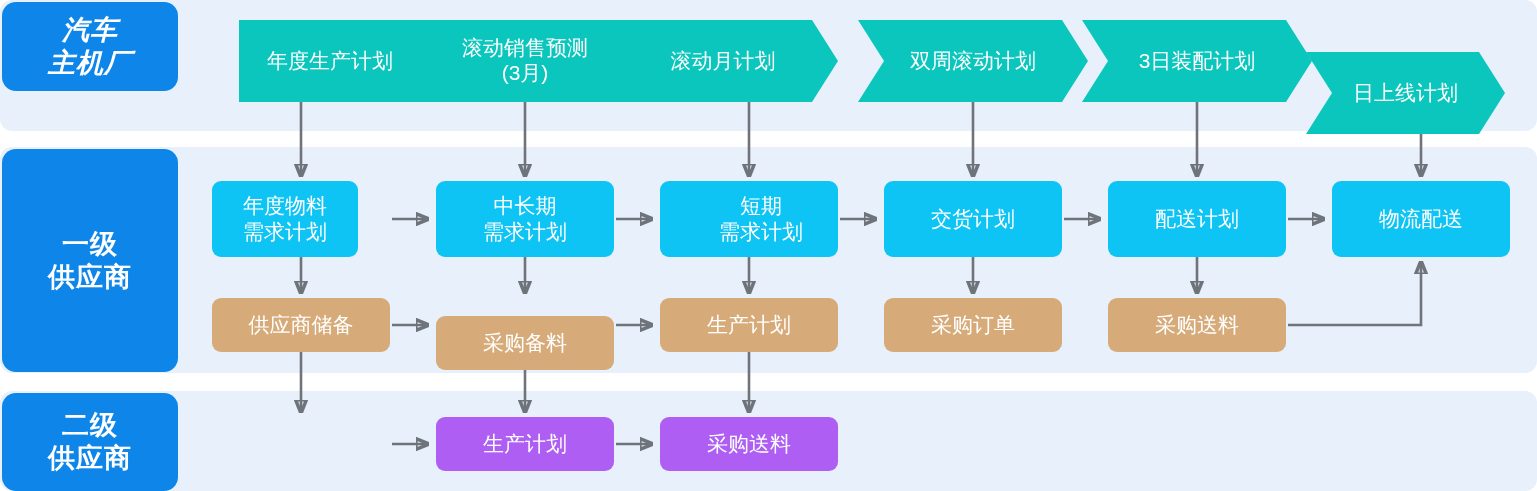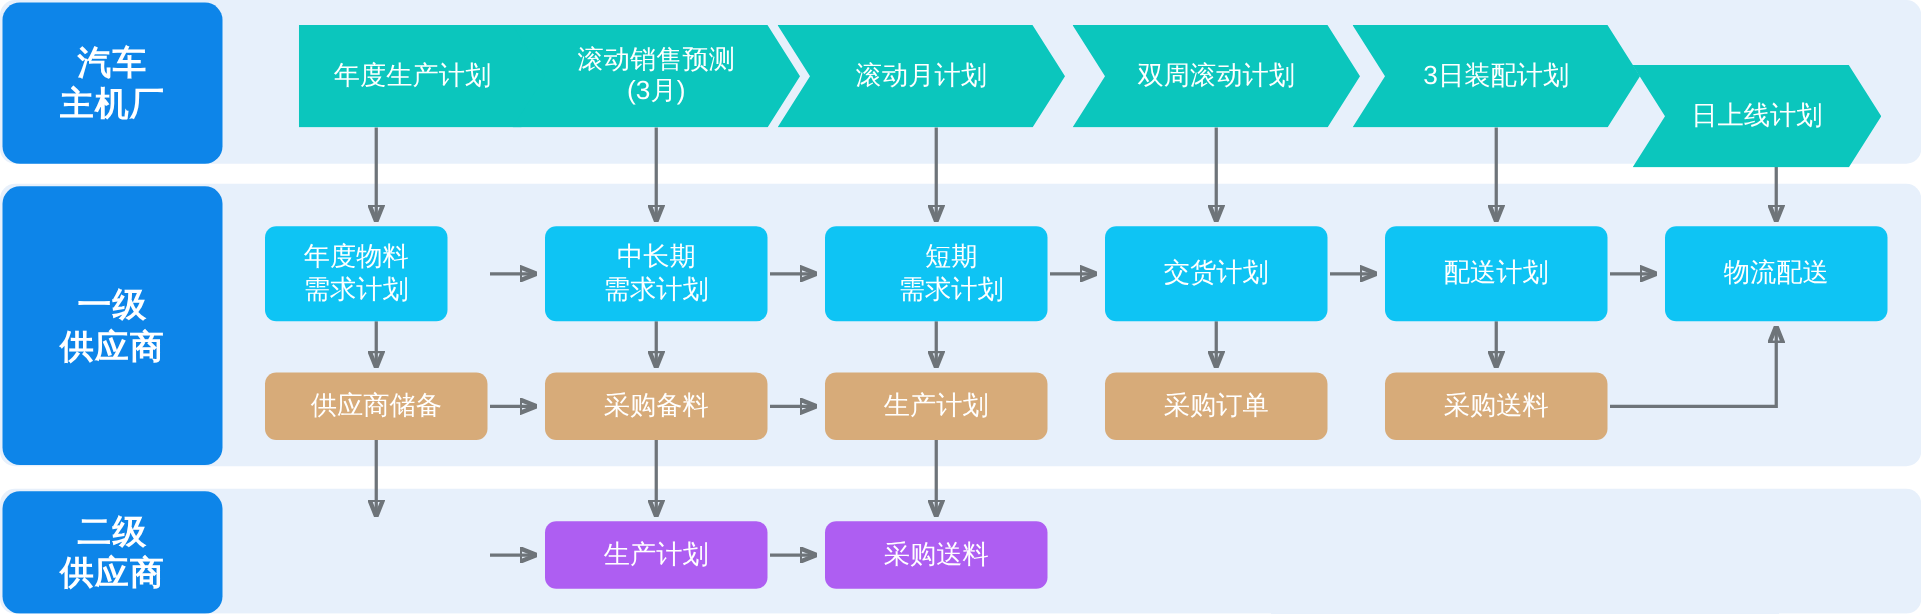--- a/index.html
+++ b/index.html
@@ -37,21 +37,21 @@
     font-weight:bold;
     font-size:27px;
     line-height:1.22;
     letter-spacing:1px;
     display:flex;
     align-items:center;
     justify-content:center;
     text-align:center;
     white-space:pre-line;
   }
-  #lane-label-oem{ top:2px;   height:129px; }
+  #lane-label-oem{ top:2px;   height:89px;font-style:italic; }
   #lane-label-t1 { top:149px; height:223px; }
   #lane-label-t2 { top:393px; height:98px;  }
 
   
   .chevron{
     position:absolute;
     top:20px;
     height:82px;
     background:#0bc6bd;
     color:#ffffff;
@@ -161,37 +161,37 @@
     <line x1="525" y1="352" x2="525" y2="412" marker-end="url(#arrow)"></line>
     <line x1="749" y1="352" x2="749" y2="412" marker-end="url(#arrow)"></line>
 
     <line x1="392" y1="444" x2="428" y2="444" marker-end="url(#arrow)"></line>
     <line x1="616" y1="444" x2="652" y2="444" marker-end="url(#arrow)"></line>
   </svg>
 
   <div class="chevron first" style="left:212px;width:204px;">年度生产计划</div>
   <div class="chevron mid" style="left:410px;width:230px;">滚动销售预测
 (3月)</div>
-  <div class="chevron mid" style="left:622px;width:230px;">滚动月计划</div>
+  <div class="chevron mid" style="left:608px;width:230px;">滚动月计划</div>
   <div class="chevron mid" style="left:858px;width:230px;">双周滚动计划</div>
   <div class="chevron mid" style="left:1082px;width:230px;">3日装配计划</div>
   <div class="chevron mid" style="left:1306px;width:199px;margin-top:32px;">日上线计划</div>
 
   <div class="node cyan row-demand" style="left:212px;width:146px;">年度物料
 需求计划</div>
   <div class="node cyan row-demand" style="left:436px;width:178px;">中长期
 需求计划</div>
   <div class="node cyan row-demand" style="left:660px;width:178px;padding-left:24px;">短期
 需求计划</div>
   <div class="node cyan row-demand" style="left:884px;width:178px;">交货计划</div>
   <div class="node cyan row-demand" style="left:1108px;width:178px;">配送计划</div>
   <div class="node cyan row-demand" style="left:1332px;width:178px;">物流配送</div>
 
   <div class="node tan row-procure" style="left:212px;width:178px;">供应商储备</div>
-  <div class="node tan row-procure" style="left:436px;width:178px;">采购备料</div>
+  <div class="node tan row-procure" style="left:436px;width:178px;margin-top:18px;">采购备料</div>
   <div class="node tan row-procure" style="left:660px;width:178px;">生产计划</div>
   <div class="node tan row-procure" style="left:884px;width:178px;">采购订单</div>
   <div class="node tan row-procure" style="left:1108px;width:178px;">采购送料</div>
 
   <div class="node purple row-tier2" style="left:436px;width:178px;">生产计划</div>
   <div class="node purple row-tier2" style="left:660px;width:178px;">采购送料</div>
 
 </div>
 
 </body></html>

